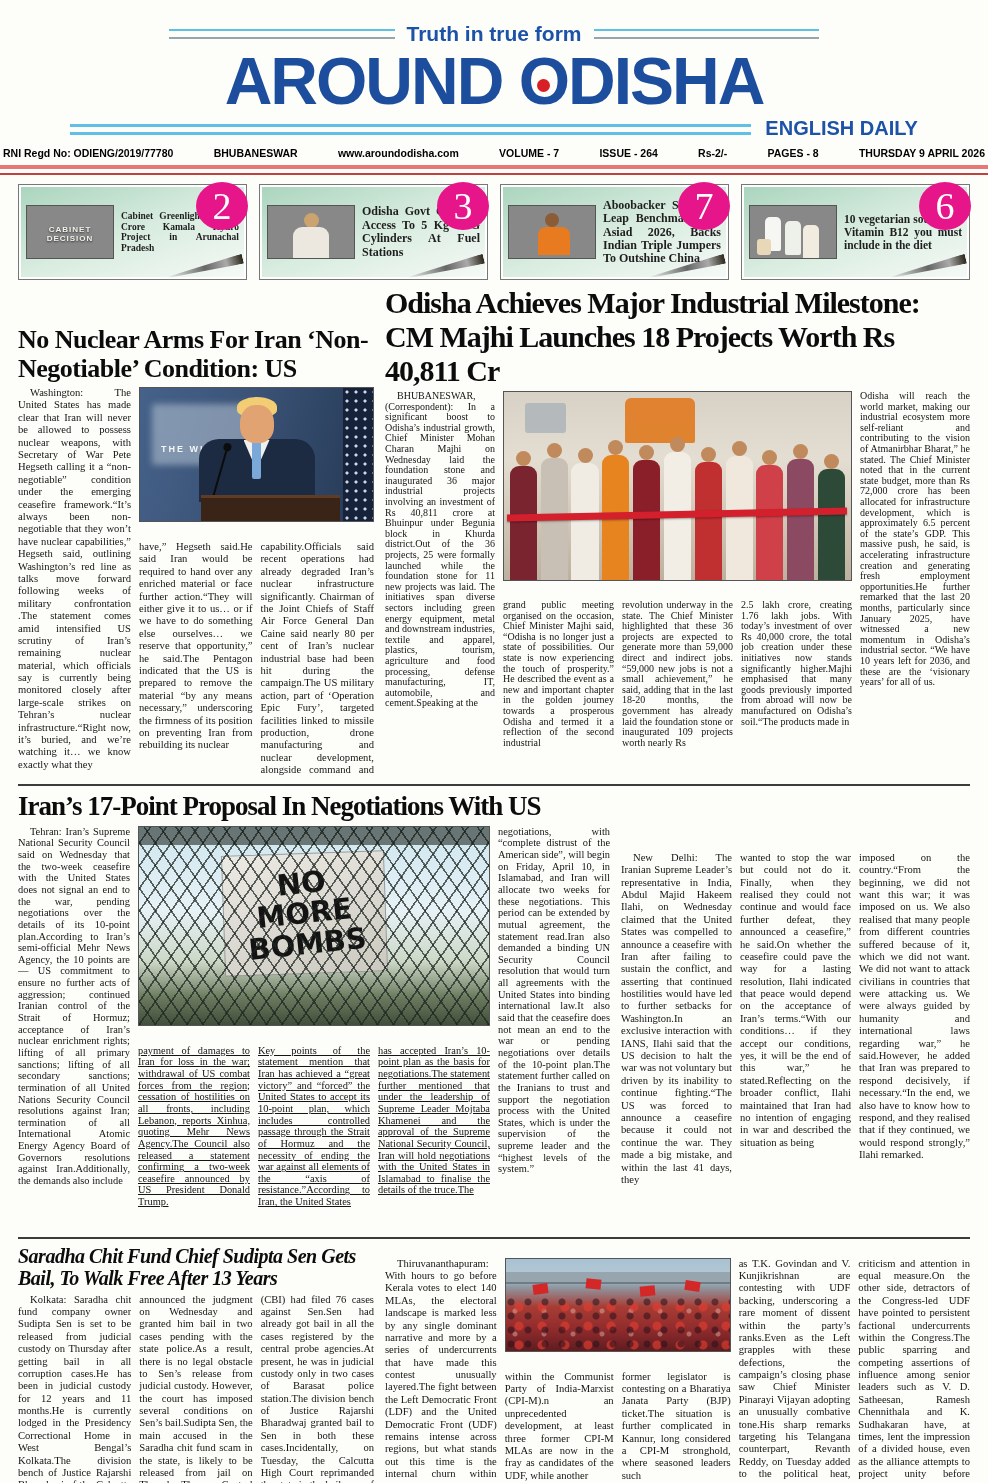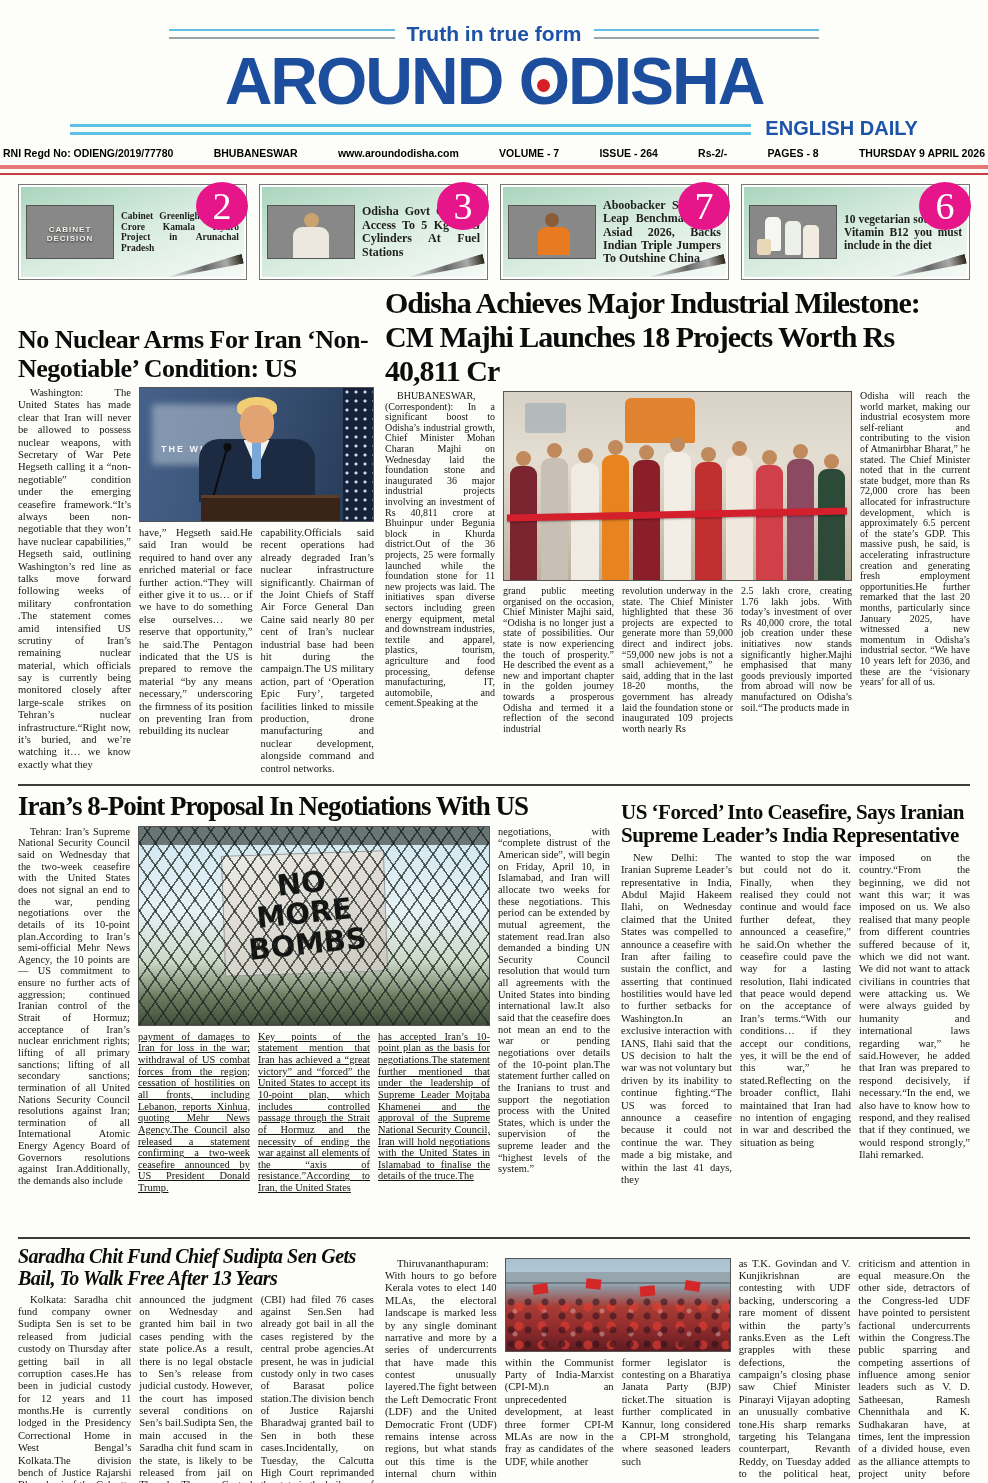--- a/index.html
+++ b/index.html
@@ -61,21 +61,21 @@
   .hl-e{font-size:20px;line-height:1.12;letter-spacing:-0.5px;font-style:italic;}
   .hl-f{font-size:17.5px;line-height:1.2;letter-spacing:-0.5px;white-space:nowrap;overflow:hidden;}
   .col{flex:1;font-size:10.6px;line-height:1.17;text-align:justify;overflow:hidden;}
   .ind{text-indent:12px;}
   .b-tight .col{font-size:10px;line-height:1.06;}
   .b-mid .col{font-size:10.4px;line-height:1.12;}
   
   .body-a1{display:flex;gap:8px;height:392px;}
   .body-a1 > .col{flex:0 0 113px;}
   .rightwrap{flex:1;display:flex;flex-direction:column;min-width:0;}
-  .subcols{display:flex;gap:8px;flex:1;margin-top:5px;min-height:0;}
+  .subcols{display:flex;gap:8px;flex:1;margin-top:19px;min-height:0;}
   .art-a{width:356px;flex:none;}
   .art-b{flex:1;min-width:0;}
   .body-a2{display:flex;gap:8px;height:388px;}
   .mid-a2{flex:0 0 349px;display:flex;flex-direction:column;}
   .ph-ribbon{height:188px;flex:none;}
   .art-c{width:592px;flex:none;}
   .art-d{flex:1;min-width:0;}
   .body-c{display:flex;gap:8px;height:406px;}
   .mid-c{flex:0 0 352px;display:flex;flex-direction:column;text-decoration:underline;}
   .ph-fence{height:198px;flex:none;}
@@ -246,21 +246,21 @@
               <div class="col">2.5 lakh crore, creating 1.76 lakh jobs. With today’s investment of over Rs 40,000 crore, the total job creation under these initiatives now stands significantly higher.Majhi emphasised that many goods previously imported from abroad will now be manufactured on Odisha’s soil.“The products made in</div>
             </div>
           </div>
           <div class="col">Odisha will reach the world market, making our industrial ecosystem more self-reliant and contributing to the vision of Atmanirbhar Bharat,” he stated. The Chief Minister noted that in the current state budget, more than Rs 72,000 crore has been allocated for infrastructure development, which is approximately 6.5 percent of the state’s GDP. This massive push, he said, is accelerating infrastructure creation and generating fresh employment opportunities.He further remarked that the last 20 months, particularly since January 2025, have witnessed a new momentum in Odisha’s industrial sector. “We have 10 years left for 2036, and these are the ‘visionary years’ for all of us.</div>
         </div>
       </article>
     </section>
 
     <section class="sec sec2">
       <article class="art-c b-mid">
-        <h2 class="hl hl-c">Iran’s 8-Point Proposal In Negotiations With US</h2>
+        <h2 class="hl hl-c">Iran’s 17-Point Proposal In Negotiations With US</h2>
         <div class="body-c">
           <div class="col ind">Tehran: Iran’s Supreme National Security Council said on Wednesday that the two-week ceasefire with the United States does not signal an end to the war, pending negotiations over the details of its 10-point plan.According to Iran’s semi-official Mehr News Agency, the 10 points are — US commitment to ensure no further acts of aggression; continued Iranian control of the Strait of Hormuz; acceptance of Iran’s nuclear enrichment rights; lifting of all primary sanctions; lifting of all secondary sanctions; termination of all United Nations Security Council resolutions against Iran; termination of all International Atomic Energy Agency Board of Governors resolutions against Iran.Additionally, the demands also include</div>
           <div class="mid-c">
             <div class="photo ph-fence">
               <div class="sign">
                 <div class="sign-text">NO MORE BOMBS</div>
               </div>
               <div class="mesh"></div>
               <div class="fence-top"></div>
             </div>
@@ -268,21 +268,20 @@
               <div class="col">payment of damages to Iran for loss in the war; withdrawal of US combat forces from the region; cessation of hostilities on all fronts, including Lebanon, reports Xinhua, quoting Mehr News Agency.The Council also released a statement confirming a two-week ceasefire announced by US President Donald Trump.</div>
               <div class="col">Key points of the statement mention that Iran has achieved a “great victory” and “forced” the United States to accept its 10-point plan, which includes controlled passage through the Strait of Hormuz and the necessity of ending the war against all elements of the “axis of resistance.”According to Iran, the United States</div>
               <div class="col">has accepted Iran’s 10-point plan as the basis for negotiations.The statement further mentioned that under the leadership of Supreme Leader Mojtaba Khamenei and the approval of the Supreme National Security Council, Iran will hold negotiations with the United States in Islamabad to finalise the details of the truce.The</div>
             </div>
           </div>
           <div class="col">negotiations, with “complete distrust of the American side”, will begin on Friday, April 10, in Islamabad, and Iran will allocate two weeks for these negotiations. This period can be extended by mutual agreement, the statement read.Iran also demanded a binding UN Security Council resolution that would turn all agreements with the United States into binding international law.It also said that the ceasefire does not mean an end to the war or pending negotiations over details of the 10-point plan.The statement further called on the Iranians to trust and support the negotiation process with the United States, which is under the supervision of the supreme leader and the “highest levels of the system.”</div>
         </div>
       </article>
       <div class="vdiv"></div>
       <article class="art-d">
-        <h2 class="hl hl-d">US ‘Forced’ Into Ceasefire, Says Iranian Supreme Leader’s India Representative</h2>
         <div class="body-d">
           <div class="col ind">New Delhi: The Iranian Supreme Leader’s representative in India, Abdul Majid Hakeem Ilahi, on Wednesday claimed that the United States was compelled to announce a ceasefire with Iran after failing to sustain the conflict, and asserting that continued hostilities would have led to further setbacks for Washington.In an exclusive interaction with IANS, Ilahi said that the US decision to halt the war was not voluntary but driven by its inability to continue fighting.“The US was forced to announce a ceasefire because it could not continue the war. They made a big mistake, and within the last 41 days, they</div>
           <div class="col">wanted to stop the war but could not do it. Finally, when they realised they could not continue and would face further defeat, they announced a ceasefire,” he said.On whether the ceasefire could pave the way for a lasting resolution, Ilahi indicated that peace would depend on the acceptance of Iran’s terms.“With our conditions… if they accept our conditions, yes, it will be the end of this war,” he stated.Reflecting on the broader conflict, Ilahi maintained that Iran had no intention of engaging in war and described the situation as being</div>
           <div class="col">imposed on the country.“From the beginning, we did not want this war; it was imposed on us. We also realised that many people from different countries suffered because of it, which we did not want. We did not want to attack civilians in countries that were attacking us. We were always guided by humanity and international laws regarding war,” he said.However, he added that Iran was prepared to respond decisively, if necessary.“In the end, we also have to know how to respond, and they realised that if they continued, we would respond strongly,” Ilahi remarked.</div>
         </div>
       </article>
     </section>
 
     <section class="sec sec3">
       <article class="art-e">

